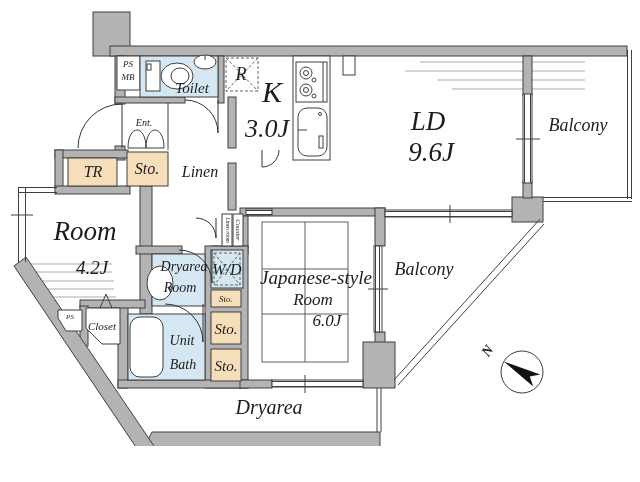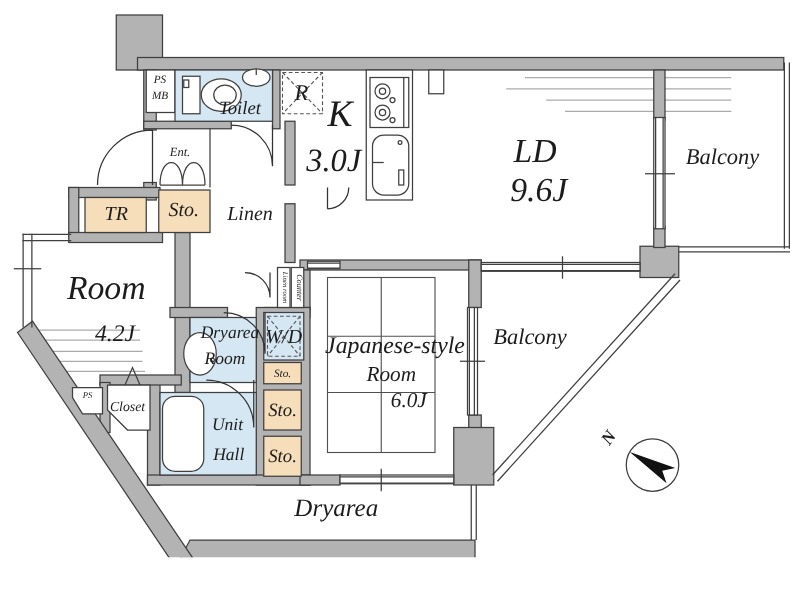--- a/index.html
+++ b/index.html
@@ -241,17 +241,17 @@
     <div class="lbl" style="left:424px;top:269px;font-size:18px">Balcony</div>
     <div class="lbl" style="left:184px;top:267px;font-size:14px">Dryarea</div>
     <div class="lbl" style="left:180px;top:288px;font-size:14px">Room</div>
     <div class="lbl" style="left:227px;top:270px;font-size:16px">W/D</div>
     <div class="lbl" style="left:226px;top:299px;font-size:9px">Sto.</div>
     <div class="lbl" style="left:226px;top:329px;font-size:15px">Sto.</div>
     <div class="lbl" style="left:226px;top:366px;font-size:15px">Sto.</div>
     <div class="lbl" style="left:102px;top:326px;font-size:11px">Closet</div>
     <div class="lbl" style="left:70px;top:317px;font-size:7px">PS</div>
     <div class="lbl" style="left:182px;top:341px;font-size:14px">Unit</div>
-    <div class="lbl" style="left:183px;top:365px;font-size:14px">Hall</div>
+    <div class="lbl" style="left:183px;top:365px;font-size:14px">Bath</div>
     <div class="lbl" style="left:269px;top:407px;font-size:20px">Dryarea</div>
     <div class="lbl rotN" style="left:488px;top:351px;font-size:14px">N</div>
   </div>
 </div>
 
 </body></html>

